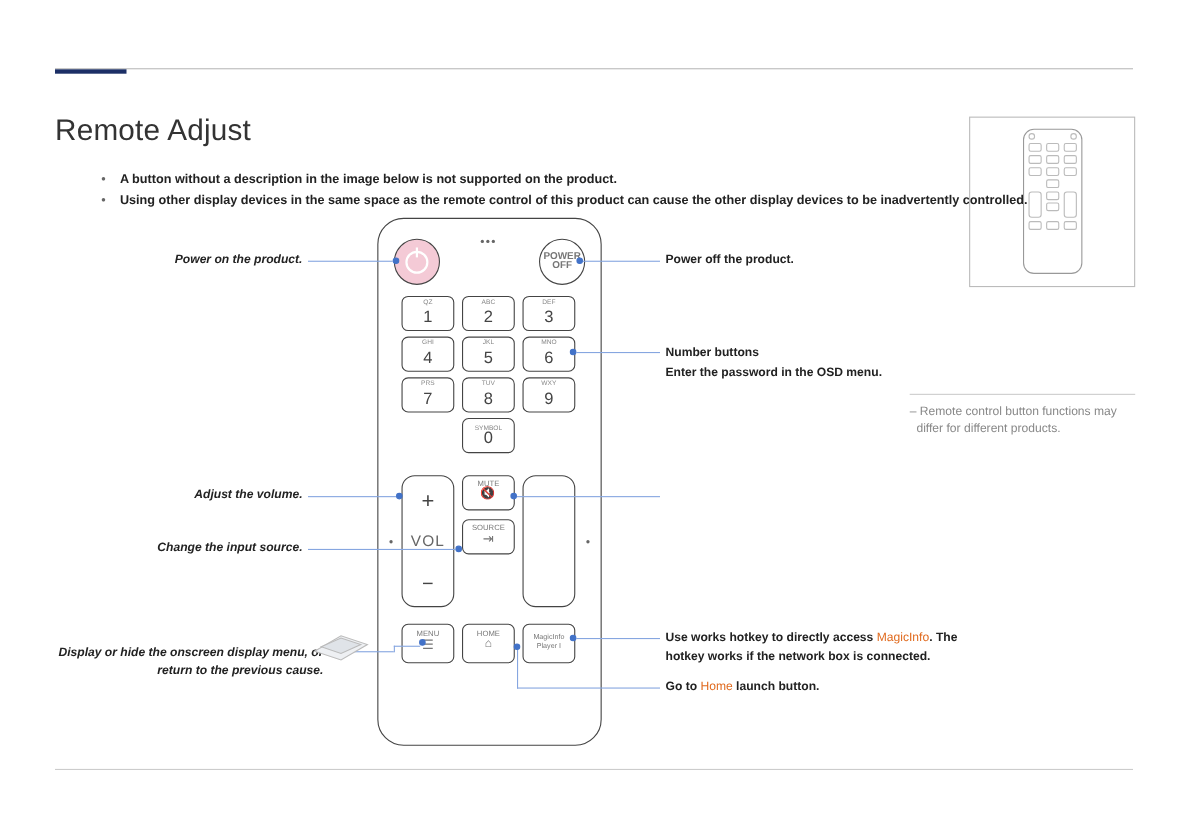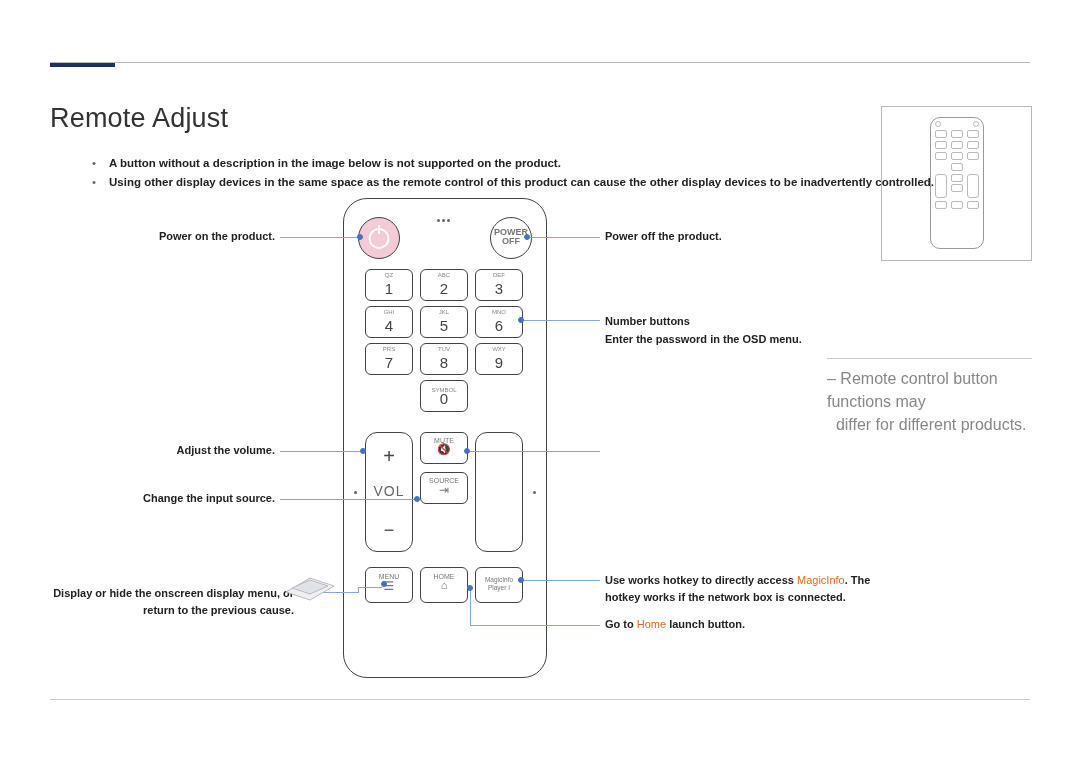--- a/index.html
+++ b/index.html
@@ -54,36 +54,36 @@
   .bottomrow { position:absolute; left:21px; top:368px; width:158px; display:flex; justify-content:space-between; }
   .mbtn { width:48px; height:36px; border:1px solid #444; border-radius:6px; font-size:7px; color:#777; text-align:center; line-height:1.05; padding-top:5px; }
   .mbtn .ico { font-size:12px; display:block; }
   .mbtn.home .ico { font-size:11px; font-weight:600; }
   .mbtn.magic { font-size:6.5px; padding-top:8px; line-height:1.2; }
 
   .speck { position:absolute; width:3px; height:3px; border-radius:50%; background:#666; }
 
   
   .call { position:absolute; font-size:11px; font-weight:700; color:#222; }
-  .call.left { text-align:right; }
+  .call.left { text-align:right;font-style:italic; }
   .line { position:absolute; height:1px; background:#86a6e0; }
   .vline { position:absolute; width:1px; background:#86a6e0; }
   .dot { position:absolute; width:6px; height:6px; border-radius:50%; background:#4272c8; border:1px solid #4272c8; }
   .pale { color:#888; font-weight:400; }
   .orng { color:#e06a1e; font-weight:400; }
 
   
   .sidepanel { position:absolute; right:48px; top:106px; width:151px; height:155px; border:1px solid #bbb; padding:10px 0 0 0; text-align:center; }
   .mini-remote { display:inline-block; width:54px; height:132px; border:1px solid #999; border-radius:10px; position:relative; }
   .mini-remote .mrow { display:flex; justify-content:space-between; padding:3px 4px 0; }
   .mini-remote .mk { width:12px; height:8px; border:1px solid #bbb; border-radius:2px; }
   .mini-remote .mc { width:6px; height:6px; border:1px solid #bbb; border-radius:50%; }
   .mini-remote .mb { width:12px; height:24px; border:1px solid #bbb; border-radius:3px; }
 
-  .sidefoot { position:absolute; right:48px; top:358px; width:205px; border-top:1px solid #ccc; padding-top:8px; font-size:16px; color:#888; font-weight:400; line-height:1.45; }
+  .sidefoot { position:absolute; right:48px; top:358px; width:205px; border-top:1px solid #ccc; padding-top:8px; font-size:11px; color:#888; font-weight:400; line-height:1.45; }
   .sidefoot .dash::before { content:"– "; color:#888; }
 
   
   .cable { position:absolute; left:300px; top:590px; width:50px; height:1px; }
   .cable svg { position:absolute; left:-18px; top:-34px; }
 </style>
 </head>
 <body>
 
 <div class="page">

